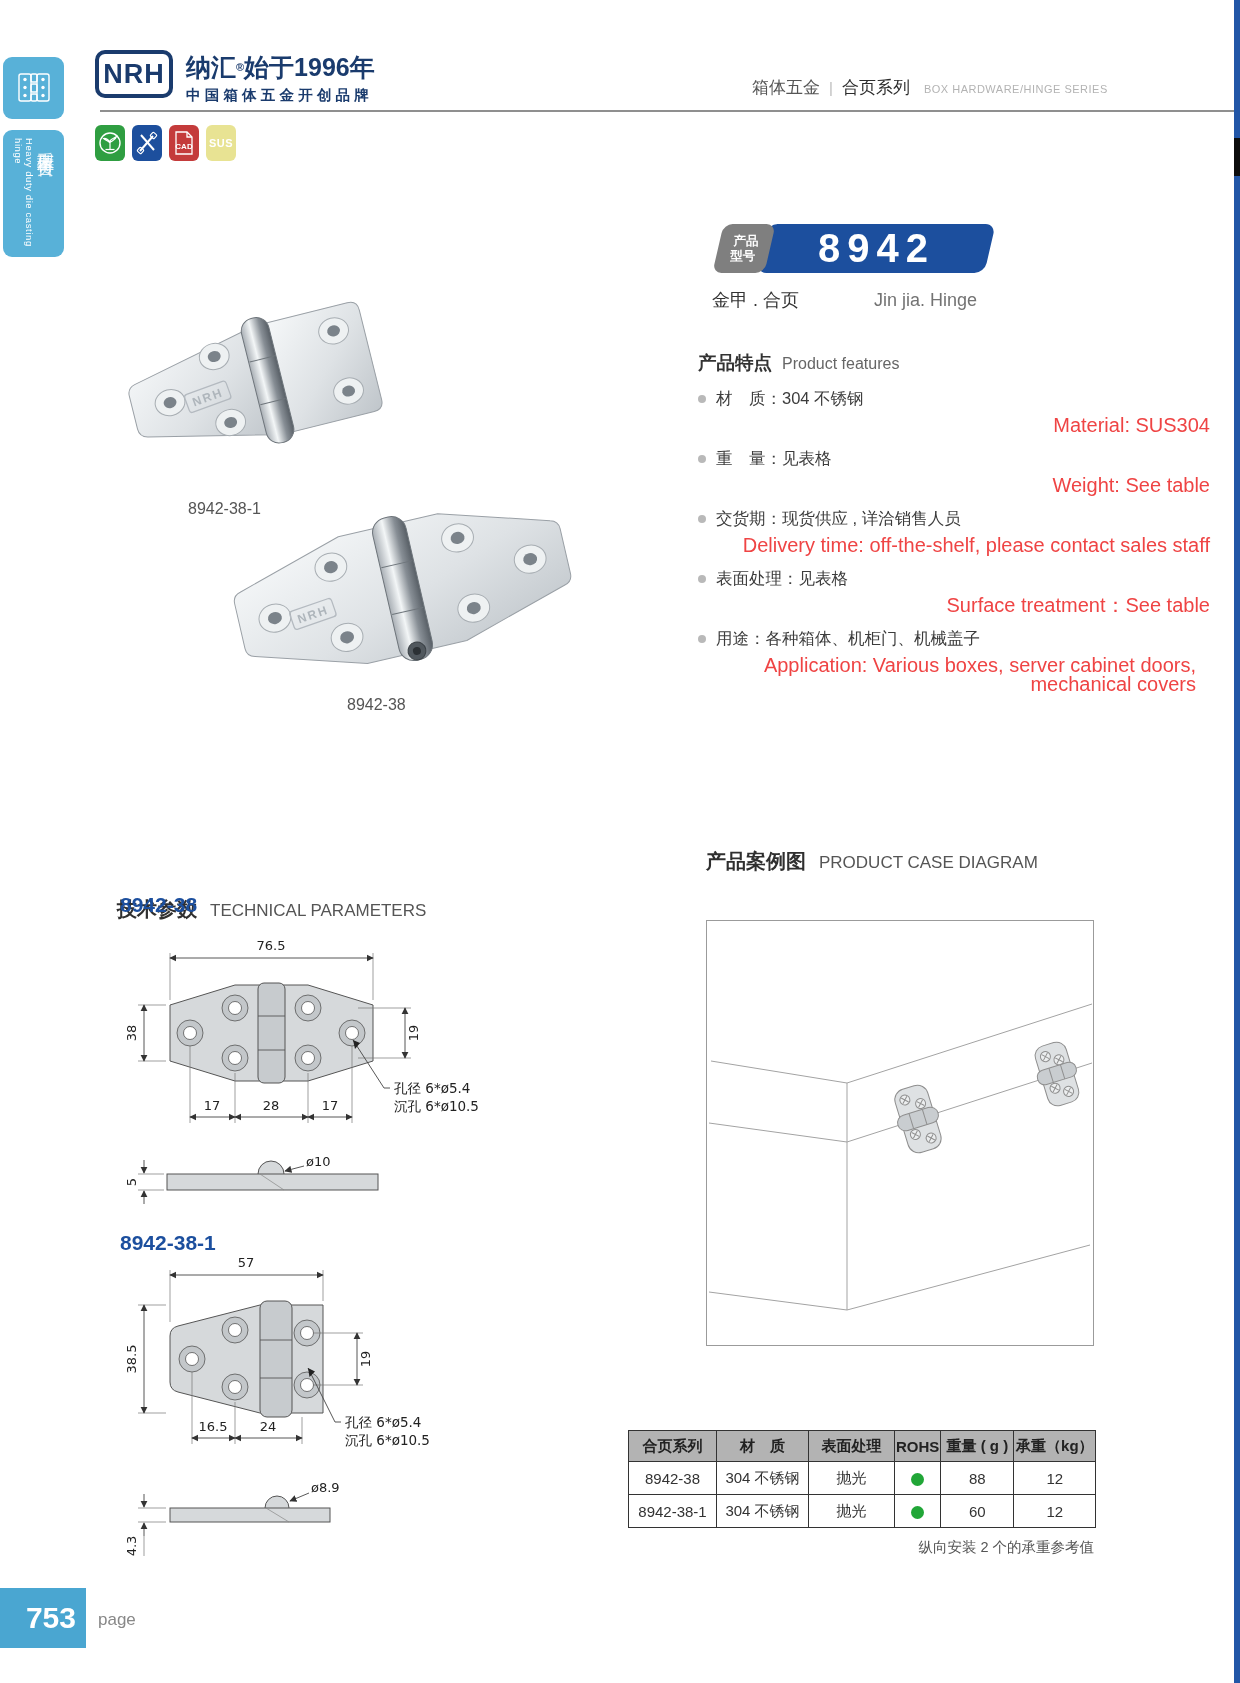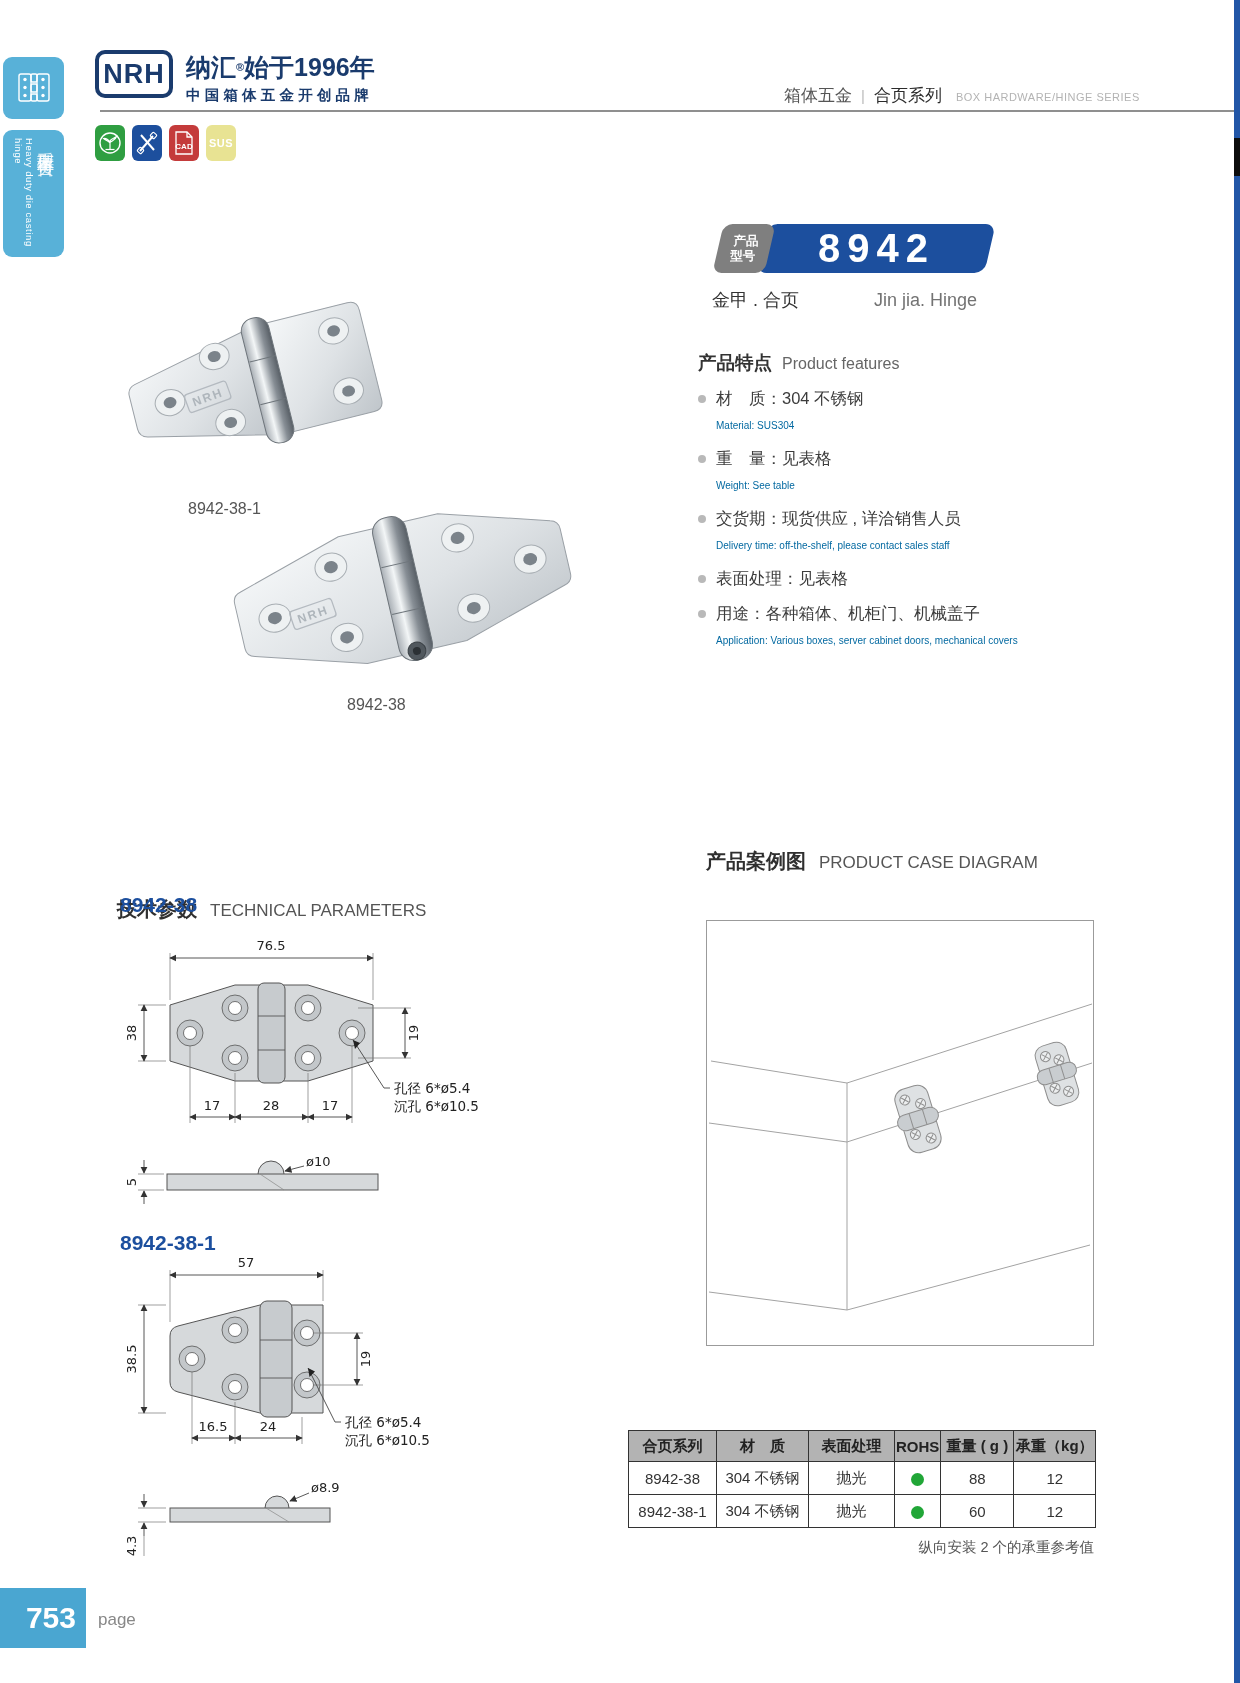--- a/index.html
+++ b/index.html
@@ -7,21 +7,21 @@
           font-family:"Liberation Sans","DejaVu Sans",sans-serif;color:#333;}
   .abs{position:absolute;}
   
   .logo-box{left:95px;top:50px;width:78px;height:48px;border:4px solid #1a3b6d;border-radius:10px;
             box-sizing:border-box;display:flex;align-items:center;justify-content:center;}
   .logo-text{font-size:27px;font-weight:bold;color:#1a3b6d;letter-spacing:1px;}
   .brand{left:186px;top:52px;color:#1a3b6d;}
   .brand-l1{font-size:25px;font-weight:bold;line-height:30px;}
   .brand-reg{font-size:11px;vertical-align:top;}
   .brand-l2{font-size:14.5px;font-weight:bold;letter-spacing:4.2px;margin-top:4px;}
-  .series{left:784px;top:76px;display:flex;align-items:baseline;margin-top:8px;}
+  .series{left:752px;top:76px;display:flex;align-items:baseline;}
   .series-a{font-size:17px;color:#555;}
   .series-div{font-size:15px;color:#bbb;margin:0 9px;}
   .series-b{font-size:17px;color:#2b2b2b;}
   .series-en{font-size:11px;color:#b3b3b3;margin-left:14px;letter-spacing:.5px;}
   .rule{left:100px;top:110px;width:1134px;height:2px;background:#8f8f8f;}
   
   .strip{right:0;top:0;width:6px;height:1683px;background:#2256a7;}
   .strip-black{right:0;top:138px;width:6px;height:38px;background:#0d0d0d;}
   
   .tab1{left:3px;top:57px;width:61px;height:62px;background:#58b1d8;border-radius:9px;
@@ -44,21 +44,21 @@
   .prod-name{left:712px;top:288px;display:flex;align-items:baseline;gap:43px;}
   .prod-name-cn{font-size:18px;color:#333;}
   .prod-name-en{font-size:18px;color:#737373;margin-left:32px;}
   
   .features{left:698px;top:350px;width:512px;}
   .feat-title-cn{font-size:18.5px;font-weight:bold;color:#333;}
   .feat-title-en{font-size:16px;color:#666;margin-left:10px;font-weight:normal;}
   .feat-item{margin-top:13px;}
   .feat-cn{font-size:16.5px;color:#3c3c3c;display:flex;align-items:center;}
   .feat-dot{width:8px;height:8px;border-radius:50%;background:#b9b9b9;margin-right:10px;flex:0 0 8px;}
-  .feat-en{font-size:10px;color:#0369a1;margin-top:6px;padding-left:18px;line-height:19px;}
+  .feat-en{font-size:20px;color:#ef4444;margin-top:6px;padding-left:18px;line-height:19px;text-align:right;}
   
   .sec-cn{font-size:20px;font-weight:bold;color:#2f2f2f;}
   .sec-en{font-size:17px;color:#555;margin-left:13px;font-weight:normal;}
   .model-title{font-size:21px;font-weight:bold;color:#1c4f9e;}
   .photo-label{font-size:16px;color:#555;}
   
   .dim{font-size:13px;fill:#222;font-family:"DejaVu Sans",sans-serif;}
   .note{font-size:13.5px;fill:#222;font-family:"DejaVu Sans",sans-serif;}
   .dimline{stroke:#444;stroke-width:.9;}
   .extline{stroke:#777;stroke-width:.7;}
@@ -284,20 +284,21 @@
           <span class="feat-dot"></span>
           <span>交货期：现货供应 , 详洽销售人员</span>
         </div>
       <div class="feat-en">Delivery time: off-the-shelf, please contact sales staff</div>
     </div>
     <div class="feat-item">
       <div class="feat-cn">
           <span class="feat-dot"></span>
           <span>表面处理：见表格</span>
         </div>
+      <div class="feat-en">Surface treatment：See table</div>
     </div>
     <div class="feat-item">
       <div class="feat-cn">
           <span class="feat-dot"></span>
           <span>用途：各种箱体、机柜门、机械盖子</span>
         </div>
       <div class="feat-en" style="width:480px;">Application: Various boxes, server cabinet doors, mechanical covers</div>
     </div>
   </div>
 

